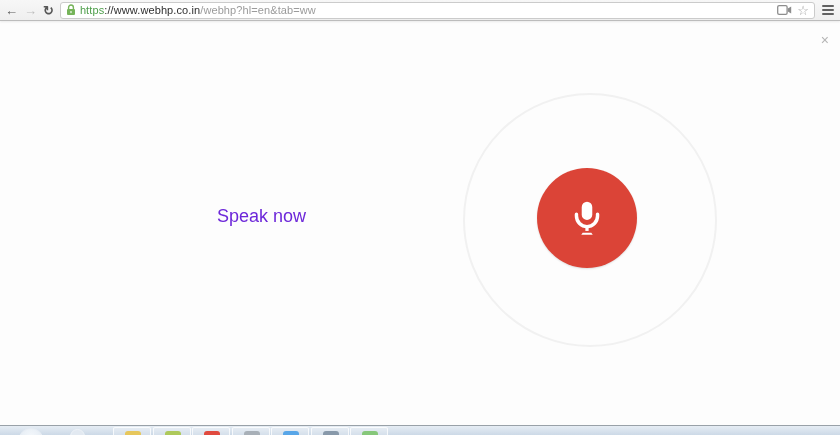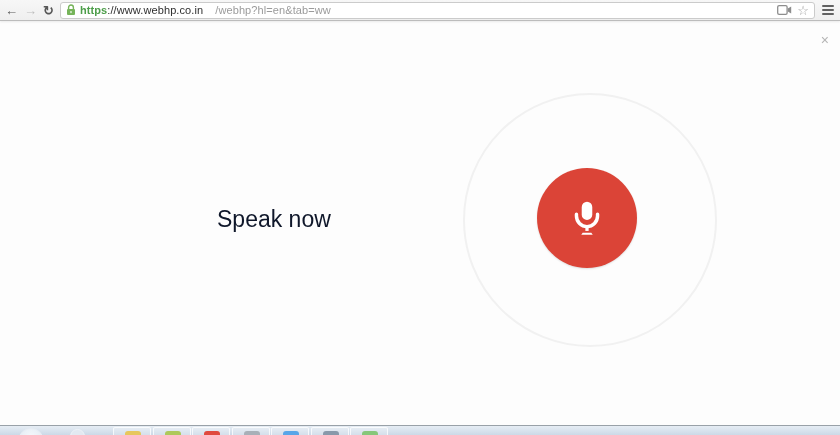--- a/index.html
+++ b/index.html
@@ -18,21 +18,21 @@
   .navbtn.fwd { color:#bdbdbd; }
   .navbtn.reload { font-size:13px; font-weight:bold; }
 
   .omnibox {
     flex:1; height:17px; background:#fff; border:1px solid #cbcbcb; border-radius:3px;
     display:flex; align-items:center; padding:0 5px; gap:4px; overflow:hidden;
   }
   .lock-svg { flex:0 0 auto; }
   .url { flex:1; font-size:11px; white-space:nowrap; overflow:hidden; letter-spacing:0.1px; }
   .url .host { color:#2f2f2f; }
-  .url .path { color:#9b9b9b;margin-left:12px; }
+  .url .path { color:#9b9b9b; }
   .omni-right { display:flex; align-items:center; gap:5px; flex:0 0 auto; }
   .star { font-size:13px; color:#a3a3a3; line-height:1; }
   .cam-svg { display:block; }
 
   .menu-btn { width:14px; height:12px; display:flex; flex-direction:column; justify-content:space-between; padding:1px 1px; }
   .menu-btn i { display:block; height:2px; background:#616161; border-radius:1px; }
 
   
   .page { position:absolute; top:22px; left:0; right:0; bottom:10px; background:#fdfdfd; overflow:hidden; }
   .close {
@@ -43,21 +43,21 @@
     position:absolute; left:463px; top:71px; width:254px; height:254px;
     border:2px solid #f1f1f1; border-radius:50%;
   }
   .mic-btn {
     position:absolute; left:537px; top:146px; width:100px; height:100px;
     border:none; border-radius:50%; cursor:pointer;
     display:flex; align-items:center; justify-content:center;
     box-shadow:0 1px 2px rgba(0,0,0,0.12);
   }
   .speak {
-    position:absolute; left:217px; top:184px; font-size:23px; color:#0f172a;
+    position:absolute; left:217px; top:184px; font-size:18px; color:#6d28d9;
   }
 
   
   .taskbar {
     position:absolute; left:0; right:0; bottom:0; height:10px;
     border-top:1px solid #99a1a8;
     background:linear-gradient(#e6edf4,#ccd9e7);
     overflow:hidden; z-index:6;
   }
   .orb {
@@ -89,21 +89,21 @@
     <span class="navbtn fwd">→</span>
     <span class="navbtn reload">↻</span>
 
     <div class="omnibox">
       <svg class="lock-svg" width="10" height="12" viewBox="0 0 10 12">
         <path d="M2.6 5 V3.4 a2.4 2.4 0 0 1 4.8 0 V5" fill="none" stroke="#76b45a" stroke-width="1.4"></path>
         <rect x="1" y="5" width="8" height="6" rx="1" fill="#76b45a"></rect>
         <rect x="4.4" y="7" width="1.2" height="2.2" rx="0.6" fill="#ffffff"></rect>
       </svg>
       <span class="url">
-        <span class="scheme" style="color: rgb(77, 158, 74); font-weight: bold;">https</span><span class="host">://www.webhp.co.in</span><span class="path">/webhp?hl=en&amp;tab=ww</span>
+        <span class="scheme" style="color: rgb(77, 158, 74);">https</span><span class="host">://www.webhp.co.in</span><span class="path">/webhp?hl=en&amp;tab=ww</span>
       </span>
       <span class="omni-right">
         <svg class="cam-svg" width="15" height="10" viewBox="0 0 15 10">
           <rect x="0.7" y="0.7" width="9.4" height="8.6" rx="1.4" fill="none" stroke="#8d8d8d" stroke-width="1.3"></rect>
           <path d="M10.8 3.6 L14.2 1.4 V8.6 L10.8 6.4 Z" fill="#8d8d8d"></path>
         </svg>
         <span class="star">☆</span>
       </span>
     </div>
 

